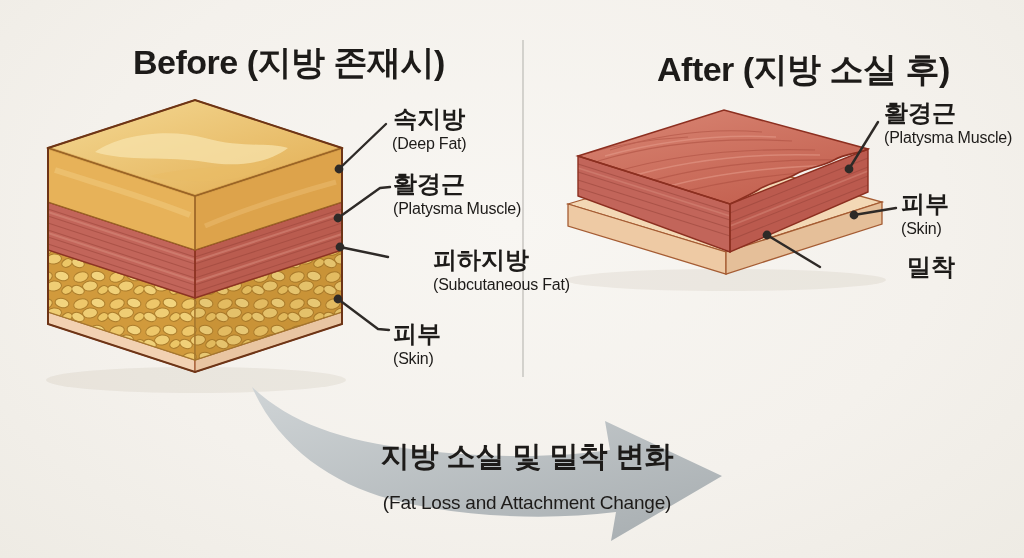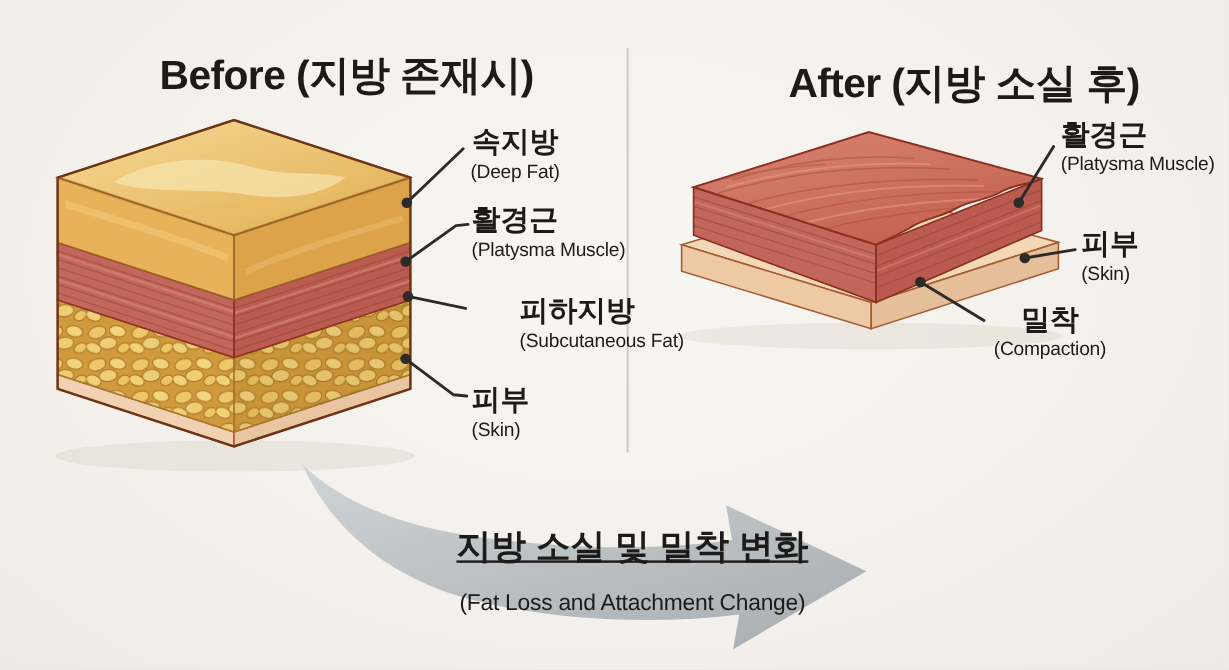--- a/index.html
+++ b/index.html
@@ -14,23 +14,23 @@
   .title-after{left:657px;top:47px;}
   .callout{position:absolute;white-space:nowrap;}
   .callout .ko{font-size:24px;font-weight:700;line-height:1.12;}
   .callout .en{font-size:16px;font-weight:400;line-height:1.2;letter-spacing:-0.2px;margin-top:1px;}
   .c-deep-fat{left:392px;top:106px;text-align:center;}
   .c-platysma-l{left:393px;top:171px;}
   .c-subq{left:392px;top:247px;margin-left:41px;}
   .c-skin-l{left:393px;top:321px;}
   .c-platysma-r{left:884px;top:100px;}
   .c-skin-r{left:901px;top:191px;}
-  .c-compaction{left:795px;top:254px;width:160px;text-align:center;}
+  .c-compaction{left:795px;top:254px;width:160px;text-align:right;}
   .arrow-label{position:absolute;left:366px;top:441px;width:322px;text-align:center;}
-  .arrow-label .ko{font-size:29px;font-weight:700;line-height:1.1;text-decoration:underline;}
+  .arrow-label .ko{font-size:29px;font-weight:700;line-height:1.1;}
   .arrow-label .en{font-size:19px;font-weight:400;margin-top:19px;letter-spacing:-0.2px;}
 </style>
 </head>
 <body>
 
 <div class="canvas">
 
   <svg class="art" viewBox="0 0 1024 558">
     <defs>
       <linearGradient id="fatTopG" x1="0" y1="0" x2="1" y2="1">
@@ -213,21 +213,20 @@
   <div class="callout c-platysma-r">
     <div class="ko">활경근</div>
     <div class="en">(Platysma Muscle)</div>
   </div>
   <div class="callout c-skin-r">
     <div class="ko">피부</div>
     <div class="en">(Skin)</div>
   </div>
   <div class="callout c-compaction">
     <div class="ko">밀착</div>
-    <div class="en">(Compaction)</div>
   </div>
 
   <div class="arrow-label">
     <div class="ko">지방 소실 및 밀착 변화</div>
     <div class="en">(Fat Loss and Attachment Change)</div>
   </div>
 
 </div>
 
 </body></html>

